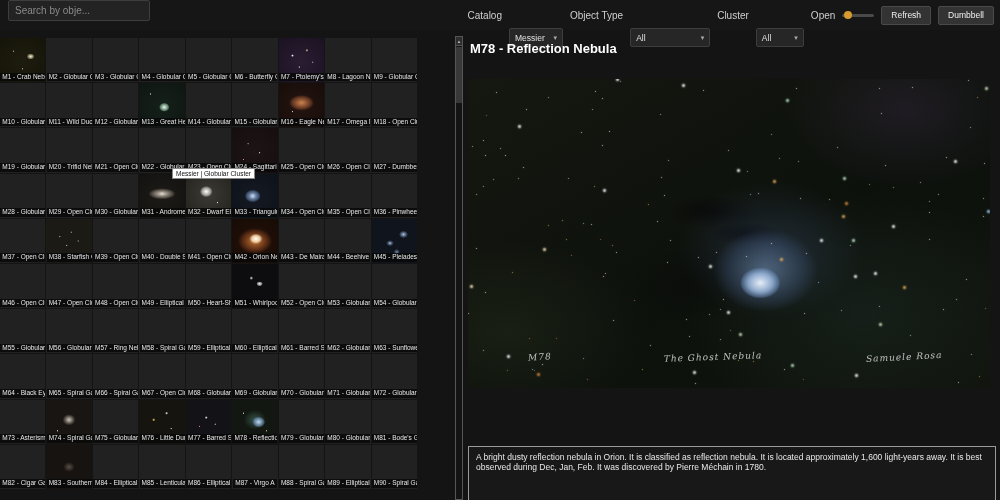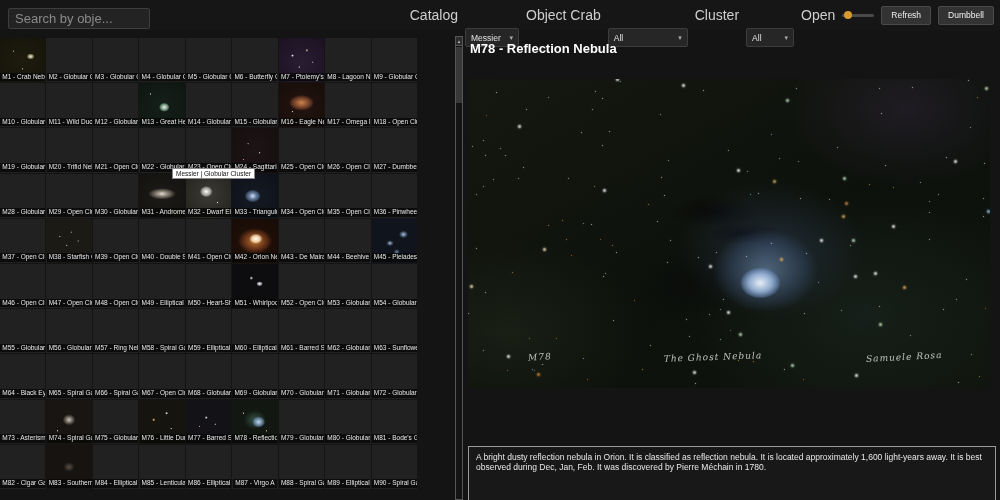--- a/index.html
+++ b/index.html
@@ -1,27 +1,27 @@
 <!DOCTYPE html>
 <html><head>
 <meta charset="utf-8">
 <style>
   * { margin:0; padding:0; box-sizing:border-box; }
   html,body { width:1000px; height:500px; overflow:hidden; background:#141414;
               font-family:"Liberation Sans", sans-serif; color:#ddd; }
   .topbar { position:absolute; left:0; top:0; width:1000px; height:30px;
             background:#161616; display:flex; align-items:center; }
-  .search-input { position:absolute; left:8px; top:8px; width:142px; height:21px;
+  .search-input { position:absolute; left:8px; top:0; width:142px; height:21px;
             background:#232323; border:1px solid #3d3d3d; border-radius:2px;
-            color:#ddd; font-size:13px; padding:0 6px; outline:none;
+            color:#ddd; font-size:10px; padding:0 6px; outline:none;
             font-family:"Liberation Sans", sans-serif; }
   .search-input::placeholder { color:#8a8a8a; }
   .tb-right { position:absolute; right:6px; top:0; height:30px; display:flex;
             align-items:center; gap:7px; }
-  .tb-label { font-size:14px; color:#cfcfcf; }
+  .tb-label { font-size:10px; color:#cfcfcf; }
   .tb-select { height:19px; background:#262626; border:1px solid #3d3d3d; border-radius:2px;
             display:flex; align-items:center; justify-content:space-between;
             padding:0 5px; font-size:8.5px; color:#e2e2e2; cursor:pointer;margin-top:45px; }
   .sel-catalog { width:54px; }
   .sel-type { width:80px; }
   .sel-status { width:48px; }
   .chev { font-size:7px; color:#aaa; margin-left:4px; }
   .slider-track { position:relative; width:32px; height:3px; background:#4a4a4a;
             border-radius:2px; }
   .slider-knob { position:absolute; left:2px; top:-3px; width:8px; height:8px;
@@ -112,21 +112,21 @@
 <body>
 
 <div class="topbar">
   <input class="search-input" placeholder="Search by obje..." style="">
   <div class="tb-right">
     <span class="tb-label">Catalog</span>
     <div class="tb-select sel-catalog">
       <span>Messier</span>
       <span class="chev">▾</span>
     </div>
-    <span class="tb-label">Object Crab</span>
+    <span class="tb-label">Object Type</span>
     <div class="tb-select sel-type">
       <span>All</span>
       <span class="chev">▾</span>
     </div>
     <span class="tb-label">Cluster</span>
     <div class="tb-select sel-status">
       <span>All</span>
       <span class="chev">▾</span>
     </div>
     <span class="tb-label">Open</span>

